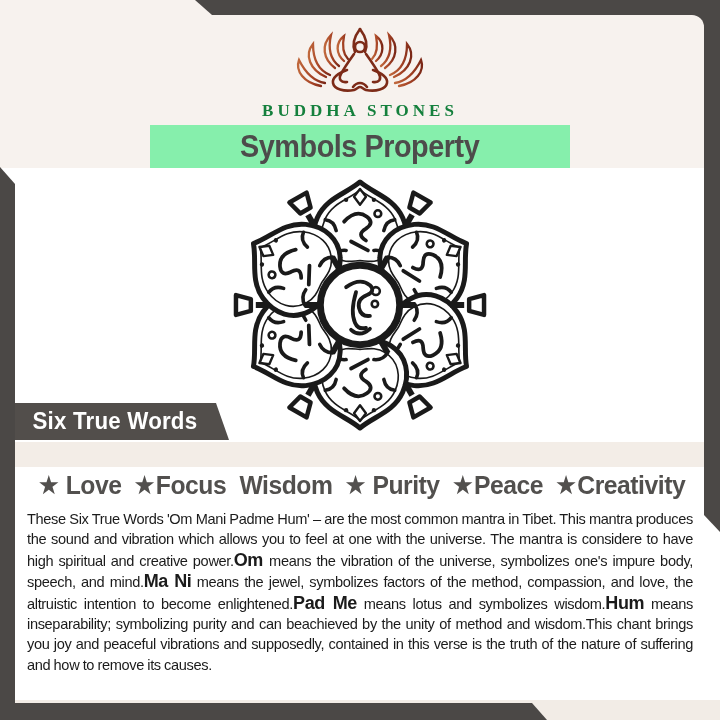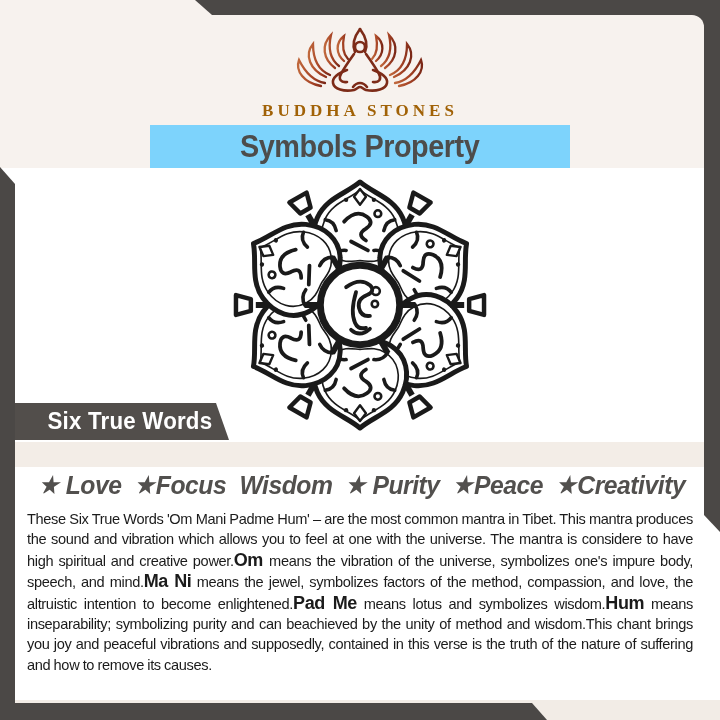--- a/index.html
+++ b/index.html
@@ -7,23 +7,23 @@
   body { font-family:"Liberation Sans", sans-serif; background:#ffffff; }
   .stage { position:relative; width:720px; height:720px; overflow:hidden; background:#ffffff; }
 
   
   .header-band { position:absolute; top:0; left:0; width:720px; height:168px; background:#f7f2ee; z-index:1; }
   .corner-patch { position:absolute; top:14px; right:15px; width:16px; height:16px; background:#4b4846; z-index:2; }
   .corner-round { position:absolute; top:15px; right:16px; width:30px; height:30px; background:#f7f2ee; border-top-right-radius:12px; z-index:2; }
 
   .logo-box { position:absolute; top:25px; left:292px; width:136px; height:76px; z-index:5; }
   .brand-name { position:absolute; top:101px; left:0; width:720px; text-align:center; z-index:5;
-    font-family:"Liberation Serif", serif; font-size:17px; font-weight:600; letter-spacing:4px; color:#a16207; }
-
-  .title-panel { position:absolute; top:125px; left:150px; width:420px; height:43px; background:#7dd3fc; z-index:5;
+    font-family:"Liberation Serif", serif; font-size:17px; font-weight:600; letter-spacing:4px; color:#15803d; }
+
+  .title-panel { position:absolute; top:125px; left:150px; width:420px; height:43px; background:#86efac; z-index:5;
     display:flex; align-items:center; justify-content:center; }
   .page-title { font-size:31px; font-weight:bold; color:#4d4c4b; letter-spacing:-0.5px;
     display:inline-block; transform:scaleX(0.93); white-space:nowrap; }
 
   
   .bar { position:absolute; background:#4b4846; z-index:4; }
   .bar-top { top:0; left:195px; right:0; height:15px;
     clip-path:polygon(0 0, 100% 0, 100% 100%, 17px 100%); }
   .bar-right { top:0; right:0; width:16px; height:532px;
     clip-path:polygon(0 0, 100% 0, 100% 100%, 0 calc(100% - 17px)); }
@@ -42,27 +42,27 @@
   .curl{ fill:none; stroke:#1a1a1a; stroke-width:3.6; stroke-linecap:round; }
   .g1  { fill:none; stroke:#1a1a1a; stroke-width:3.8; stroke-linecap:round; }
   .g2  { fill:none; stroke:#1a1a1a; stroke-width:2.6; }
   .po2 { fill:#ffffff; stroke:#1a1a1a; stroke-width:4.5; stroke-linejoin:round; }
   .stub{ stroke:#1a1a1a; stroke-width:6; stroke-linecap:butt; }
 
   
   .cream-band { position:absolute; top:442px; left:15px; width:689px; height:25px; background:#f3ede7; z-index:1; }
   .badge { position:absolute; top:403px; left:15px; width:214px; height:37px; background:#524e4b; z-index:3;
     clip-path:polygon(0 0, calc(100% - 13px) 0, 100% 100%, 0 100%);
-    display:flex; align-items:center; justify-content:flex-end; padding-right:14px; }
+    display:flex; align-items:center; justify-content:center; padding-right:14px; }
   .badge-label { color:#ffffff; font-size:23px; font-weight:bold; letter-spacing:0.2px;
     display:inline-block; transform:scaleX(0.97); white-space:nowrap; }
 
   
   .keywords { position:absolute; top:470px; left:15px; width:690px; height:38px; z-index:2;
-    text-align:center; white-space:nowrap; font-weight:bold; color:#52504e;font-style:italic; }
+    text-align:center; white-space:nowrap; font-weight:bold; color:#52504e; }
   .kw-inner { display:inline-block; transform:scaleX(0.95); }
   .kw-item { font-size:26px; margin:0 7px; letter-spacing:-0.5px; }
   .kw-star { font-size:23px; margin-right:2px; position:relative; top:-1px; }
   .kw-star.spaced { margin-right:8px; }
 
   
   .description { position:absolute; top:509px; left:27px; width:666px; z-index:2;
     font-size:14.6px; line-height:20.4px; font-weight:normal; color:#1b1b1b;
     letter-spacing:-0.35px; word-spacing:-0.4px; text-align:justify; }
   .description strong { font-size:18px; letter-spacing:-0.4px; }

